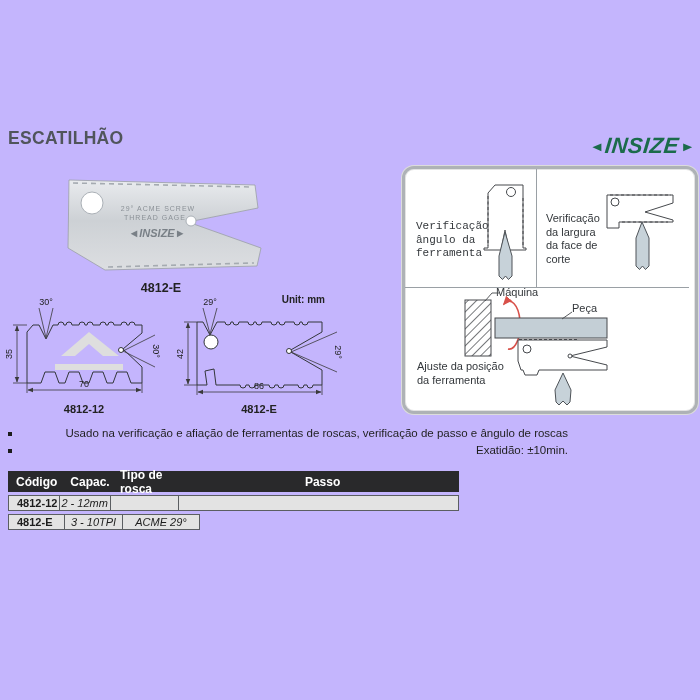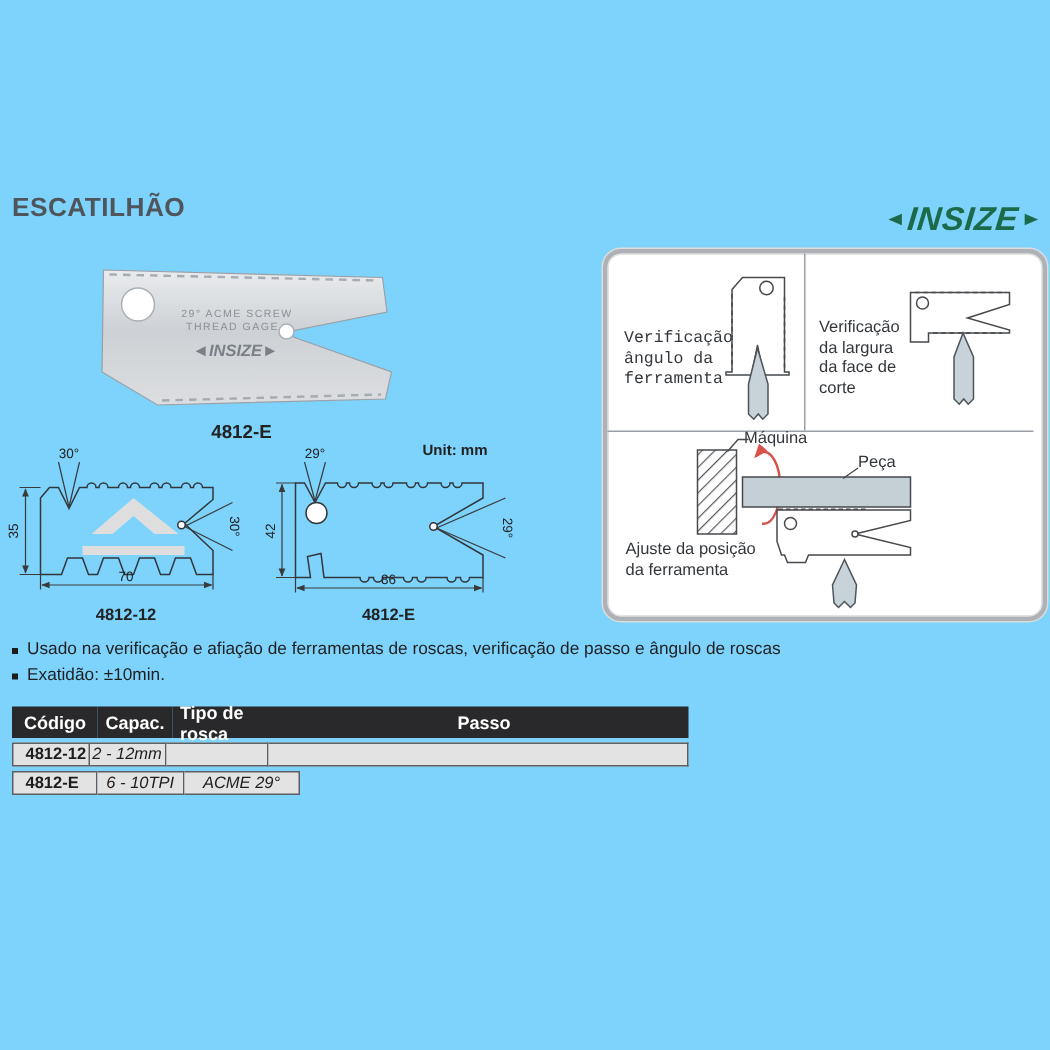--- a/index.html
+++ b/index.html
@@ -1,34 +1,34 @@
 <!DOCTYPE html>
 <html><head>
 <meta charset="utf-8">
 <style>
   html,body{margin:0;padding:0;background:#fff;}
-  #page{position:relative;width:700px;height:700px;background:#7dd3fc;
+  #page{position:relative;width:700px;height:700px;background:#c4b5fd;
         font-family:"Liberation Sans", sans-serif;overflow:hidden;}
   .abs{position:absolute;}
   
   .title{left:8px;top:128px;font-size:17.5px;font-weight:bold;color:#50555b;letter-spacing:.3px;}
   
   .logo{right:5px;top:133px;display:flex;align-items:center;color:#1b6b4b;font-style:italic;font-weight:bold;}
   .logo .arrow{font-size:15px;line-height:1;transform:scaleY(.85);}
   .logo .word{font-size:22px;letter-spacing:.5px;margin:0 1px;transform:skewX(-6deg);}
   
   .caption{left:55px;top:281px;width:212px;text-align:center;font-size:12.5px;font-weight:bold;color:#222;}
   
   .usagebox{left:402px;top:166px;width:290px;height:242px;border:3px solid #aeb2b6;border-radius:12px;
             box-shadow:0 0 0 1px #dcdcdc, inset 0 0 0 1px #e3e3e3;background:#fff;}
   .vdiv{left:536px;top:169px;width:1px;height:118px;background:#9aa0a5;}
   .hdiv{left:405px;top:287px;width:284px;height:1px;background:#9aa0a5;}
   .boxtext{font-size:11px;color:#33373b;line-height:13.5px;}
   
-  .bullet-row{left:8px;display:flex;align-items:flex-start;width:560px;}
+  .bullet-row{left:8px;display:flex;align-items:flex-start;width:560px;justify-content:space-between;}
   .sq{width:4px;height:4px;background:#1c1c1c;margin:5px 6px 0 0;flex:none;}
   .bullet-text{font-size:11.5px;color:#1f1f1f;}
   
   .tbl{left:8px;top:471px;width:451px;}
   .trow{display:flex;}
   .th{background:#29292b;color:#fff;font-size:12px;font-weight:bold;height:21px;
       display:flex;align-items:center;}
   .td{background:#e3e3e3;color:#1d1d1d;font-size:11px;height:16px;border:1px solid #5b5e62;
       display:flex;align-items:center;box-sizing:border-box;}
   .gap{height:3px;}
@@ -235,18 +235,18 @@
     <div class="gap"></div>
     <div class="trow">
       <div class="td c1 padl bold">4812-12</div>
       <div class="td c2 ctr">2 - 12mm</div>
       <div class="td c3 ctr"></div>
       <div class="td c4 ctr"></div>
     </div>
     <div class="gap"></div>
     <div class="trow">
       <div class="td c1 padl bold">4812-E</div>
-      <div class="td c2 ctr">6 - 10TPI</div>
+      <div class="td c2 ctr">3 - 10TPI</div>
       <div class="td c3 ctr">ACME 29°</div>
     </div>
   </div>
 
 </div>
 
 </body></html>

